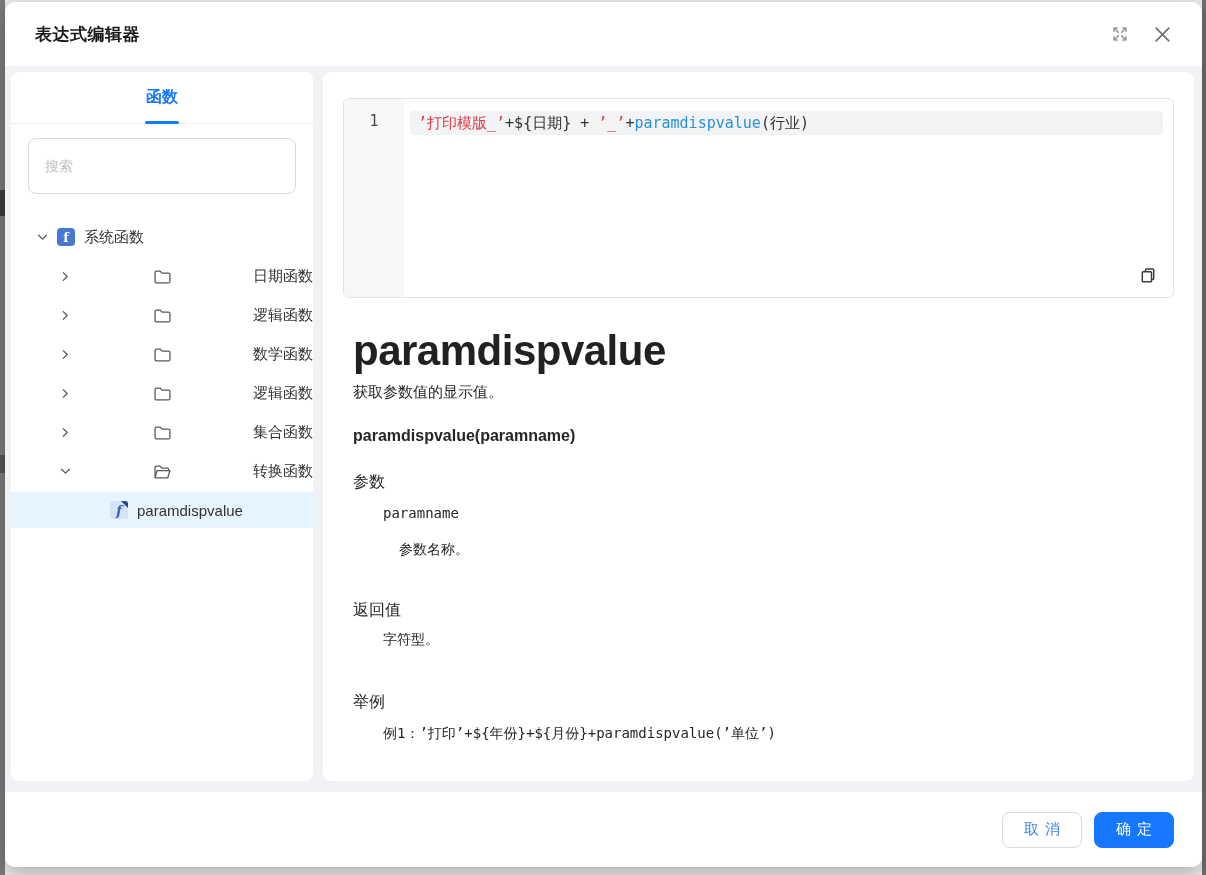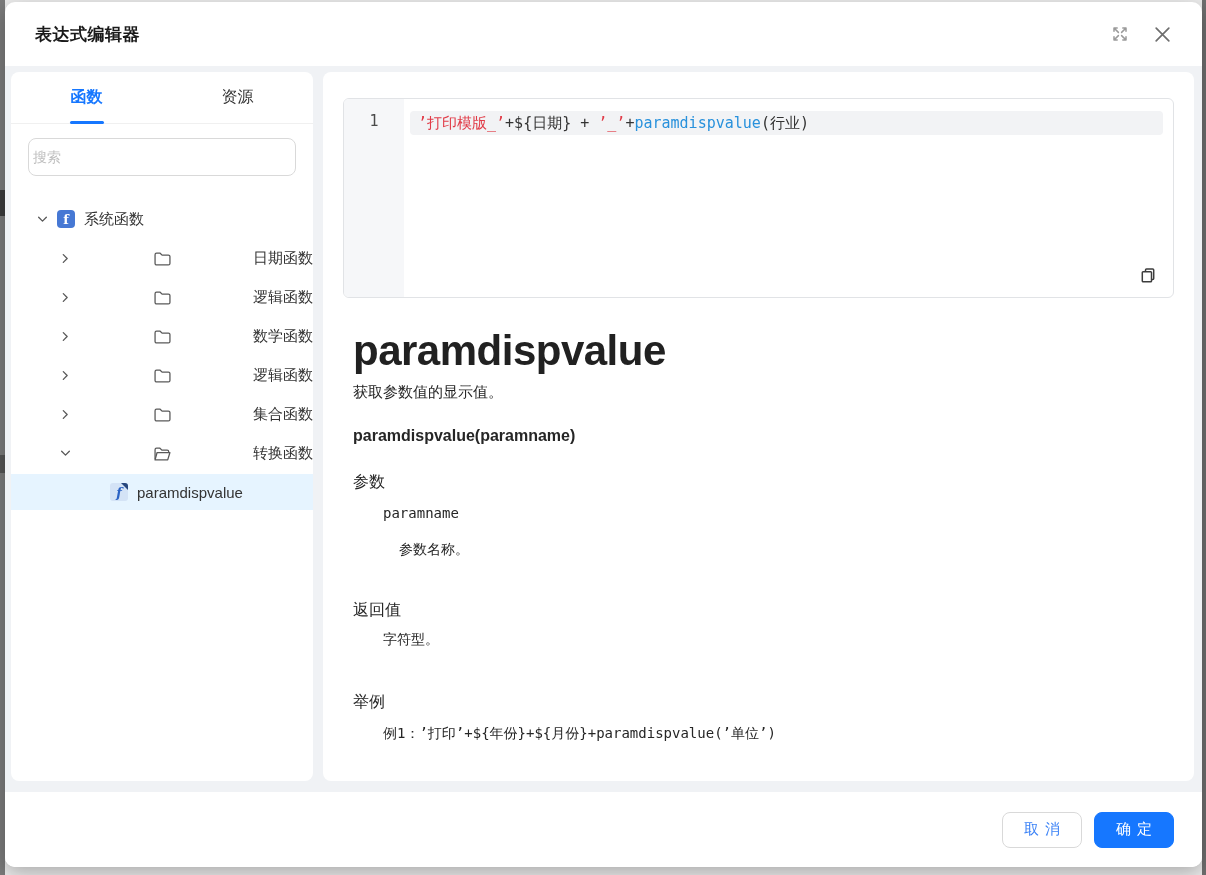--- a/index.html
+++ b/index.html
@@ -45,22 +45,22 @@
     flex:1; display:flex; align-items:center; justify-content:center;
     font-size:16px; color:#333; cursor:pointer; position:relative;
   }
   .tab.active { color:var(--accent); font-weight:bold; }
   .tab.active::after {
     content:""; position:absolute; bottom:-1px; left:50%; transform:translateX(-50%);
     width:34px; height:3px; border-radius:2px; background:var(--accent);
   }
   .search-wrap { margin:14px 17px 4px; flex:none; }
   .search-input {
-    width:100%; height:38px; border:1px solid #d9d9d9; border-radius:8px;
-    padding:0 4px; font-size:14px; color:#333; outline:none;
+    width:100%; height:56px; border:1px solid #d9d9d9; border-radius:8px;
+    padding:0 16px; font-size:14px; color:#333; outline:none;
     font-family:"Liberation Sans","DejaVu Sans",sans-serif; background:#fff;
   }
   .search-input::placeholder { color:#bfbfbf; }
   .tree { list-style:none; margin-top:18px; overflow:hidden; }
   .tree-row {
     height:36px; margin:3px 0; display:flex; align-items:center; gap:9px;
     font-size:15px; color:#333; cursor:pointer; white-space:nowrap;
   }
   .tree-row.lvl0 { padding-left:25px; }
   .tree-row.lvl1 { padding-left:48px;justify-content:space-between; }
@@ -161,21 +161,20 @@
         </svg>
       </div>
     </div>
   </div>
 
   <div class="dlg-body">
 
     <div class="sidebar">
       <div class="tabs">
         <div class="tab active">函数</div>
-        <div class="tab">资源</div>
       </div>
       <div class="search-wrap">
         <input class="search-input" placeholder="搜索" style="">
       </div>
 
       <ul class="tree">
         <li class="tree-row lvl0">
           <span class="chev">
             <svg width="11" height="11" viewBox="0 0 10 10" fill="none" stroke="#595959" stroke-width="1.2" stroke-linecap="round" stroke-linejoin="round">
                 <path d="M1.5 3 L5 6.5 L8.5 3"></path>

